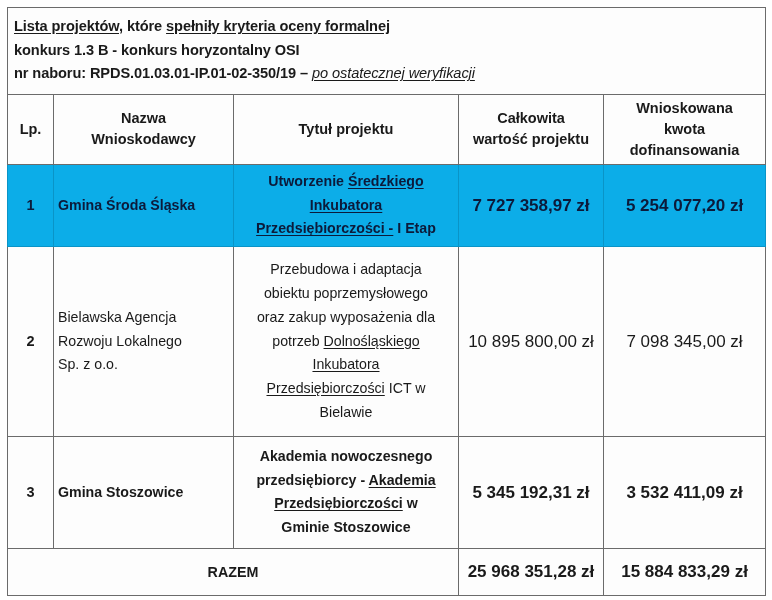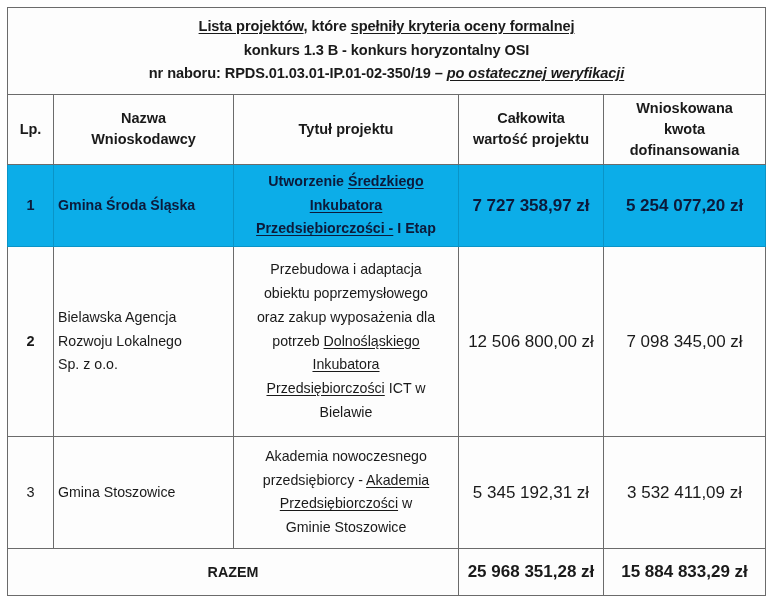--- a/index.html
+++ b/index.html
@@ -36,33 +36,33 @@
     border: 1px solid #6b6b6b;
     background: #fdfdfd;
     vertical-align: middle;
     padding: 3px 4px;
     box-sizing: border-box;
   }
 
   
   .title-cell {
     padding: 7px 6px 8px 6px !important;
-    text-align: center;
+    text-align: left;
   }
   .title-line {
     font-size: 14.6px;
     font-weight: bold;
     line-height: 1.62;
     letter-spacing: -0.1px;
     white-space: nowrap;
   }
   .u { text-decoration: underline; text-underline-offset: 2px; }
   .bi {
     font-style: italic;
-    font-weight: bold;
+    font-weight: normal;
     text-decoration: underline;
     text-underline-offset: 2px;
   }
 
   
   .head td {
     text-align: center;
     font-weight: bold;
     font-size: 14.5px;
     line-height: 1.45;
@@ -89,21 +89,21 @@
     padding-left: 9px !important;
     padding-right: 9px !important;
   }
   .c-money {
     text-align: center;
     font-size: 17px;
     line-height: 1.5;
     white-space: nowrap;
   }
 
-  tr.bold-row td { font-weight: normal; }
+  tr.bold-row td { font-weight: bold; }
 
   
   tr.hl td {
     background: #0cade8;
     color: #0c1a3a;
     border-color: #0a94c7;
   }
   tr.hl td.c-lp,
   tr.hl td.c-name,
   tr.hl td.c-title,
@@ -208,21 +208,21 @@
         <div>
           <span class="u">Inkubatora</span>
         </div>
         <div>
           <span class="u">Przedsiębiorczości</span><span> ICT w</span>
         </div>
         <div>
           <span>Bielawie</span>
         </div>
       </td>
-      <td class="c-money">12 506 800,00 zł</td>
+      <td class="c-money">10 895 800,00 zł</td>
       <td class="c-money">7 098 345,00 zł</td>
     </tr>
 
     <tr class="r3 bold-row">
       <td class="c-lp">3</td>
       <td class="c-name">Gmina Stoszowice</td>
       <td class="c-title">
         <div>
           <span>Akademia nowoczesnego</span>
         </div>

